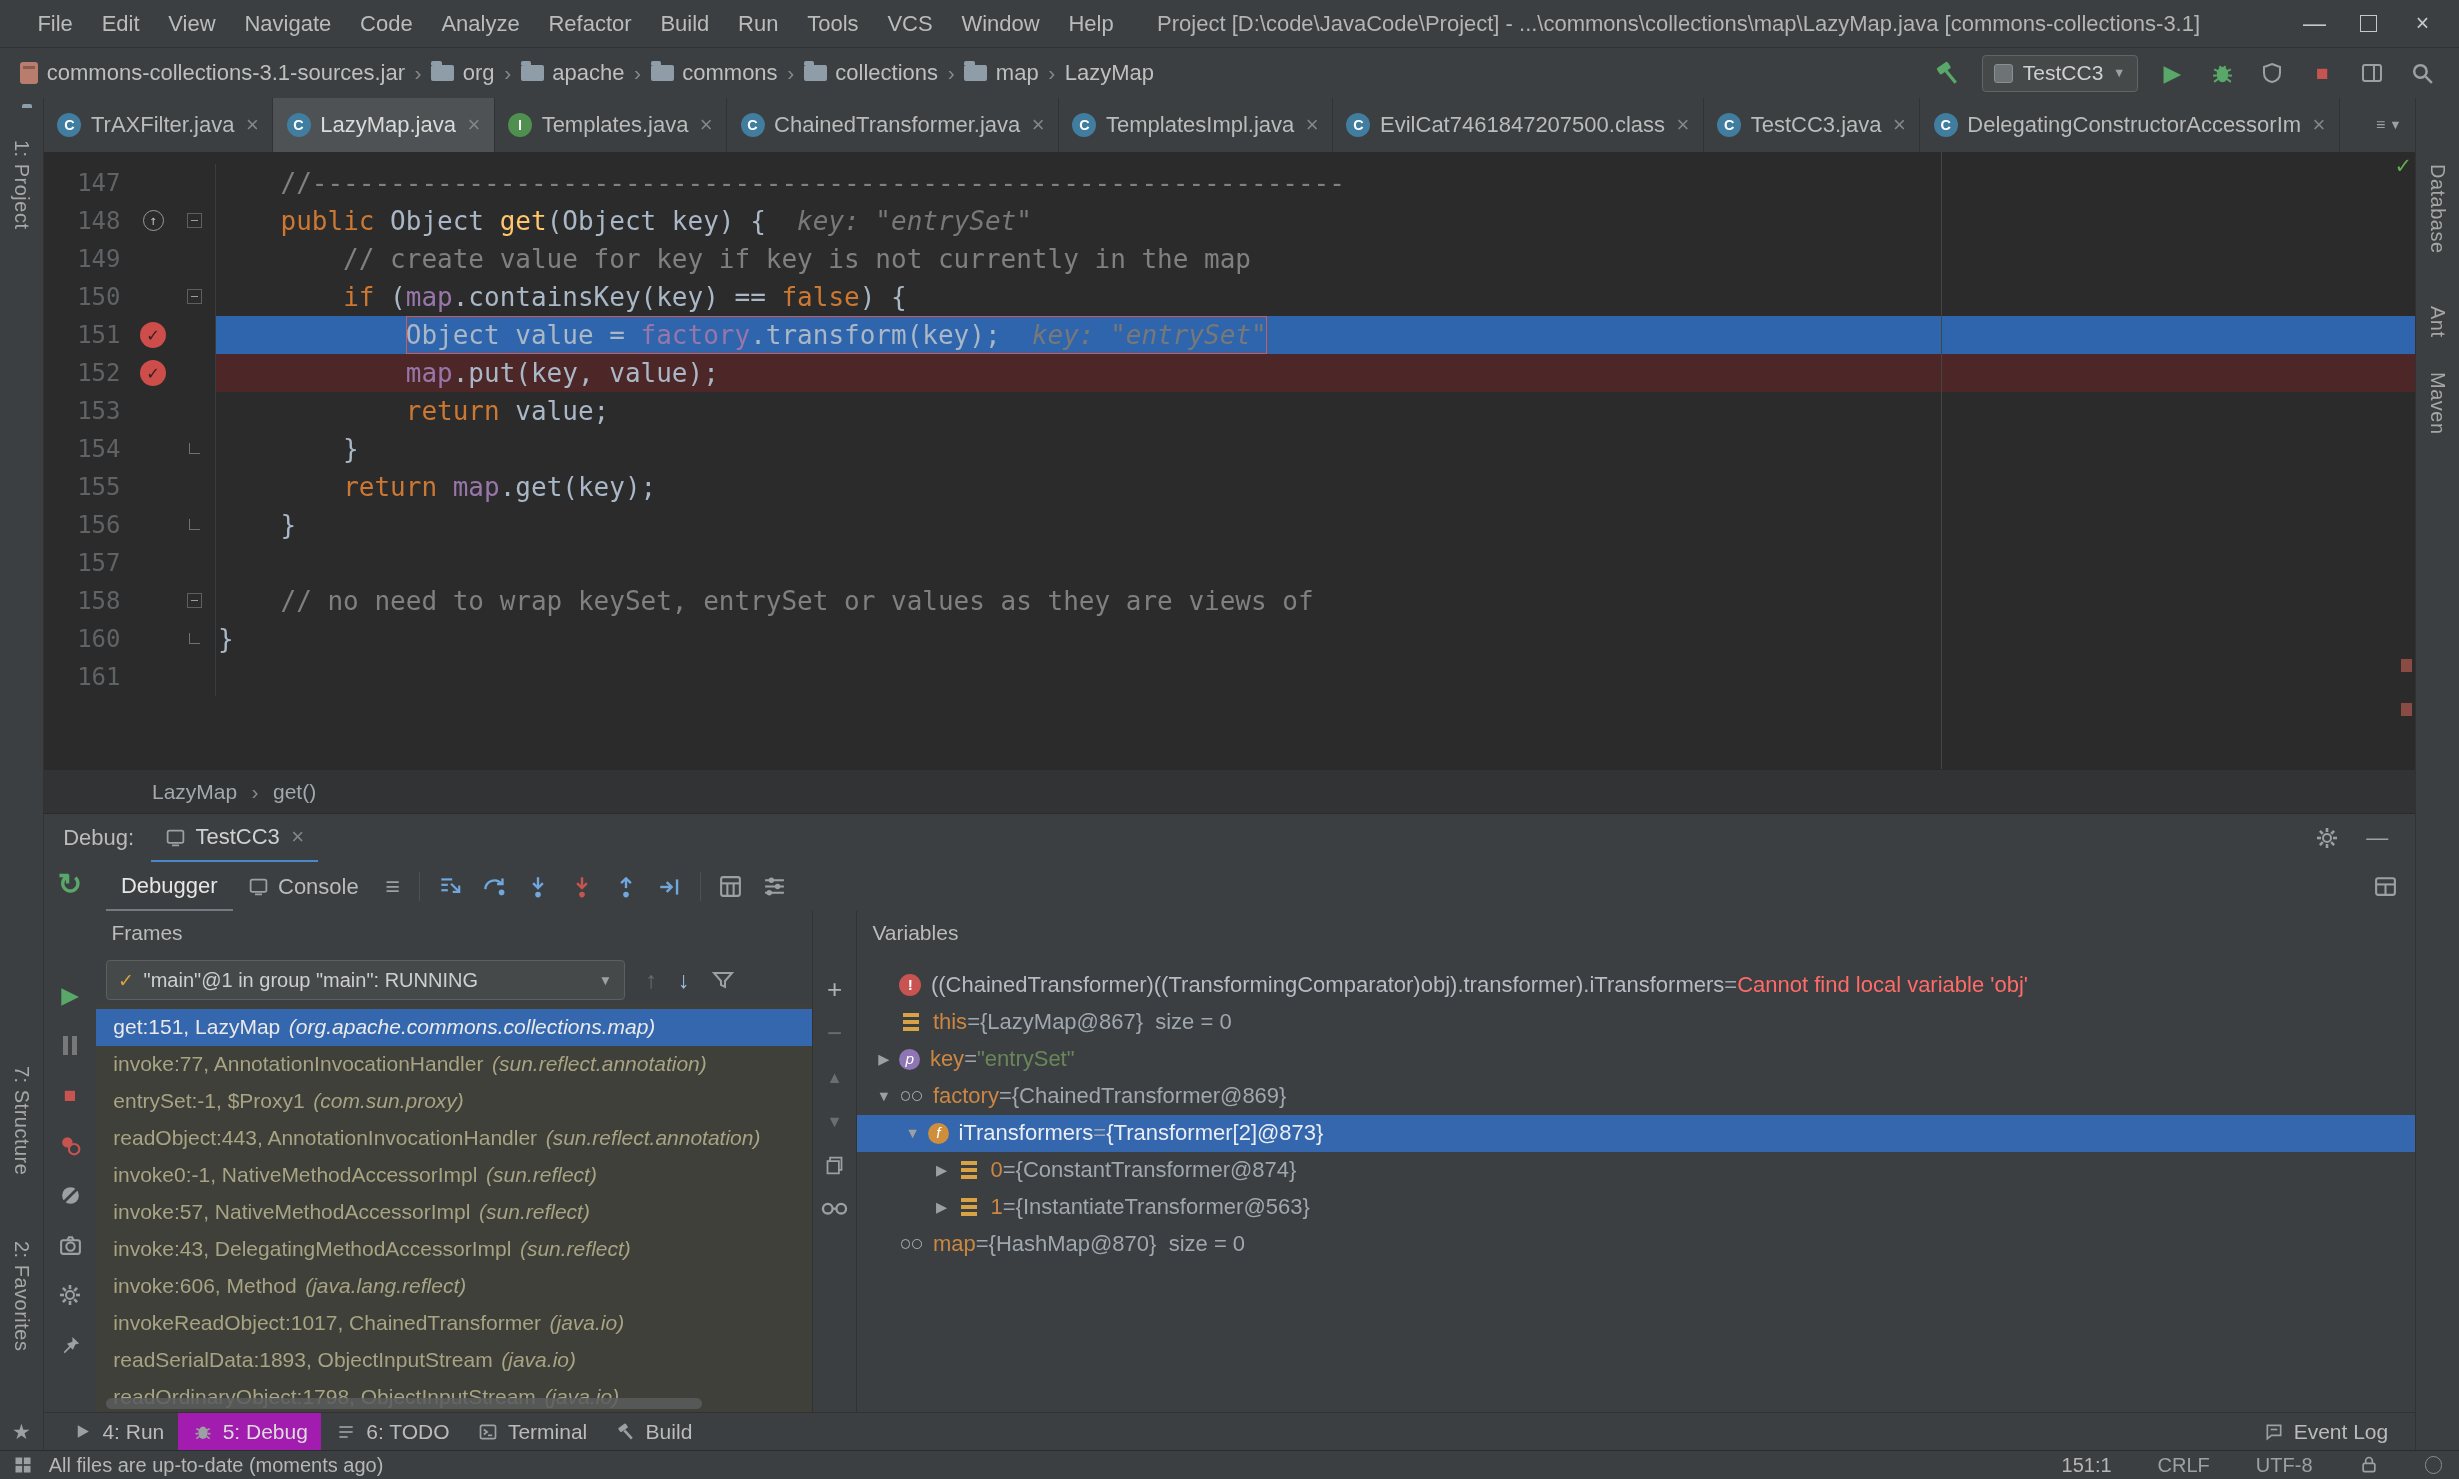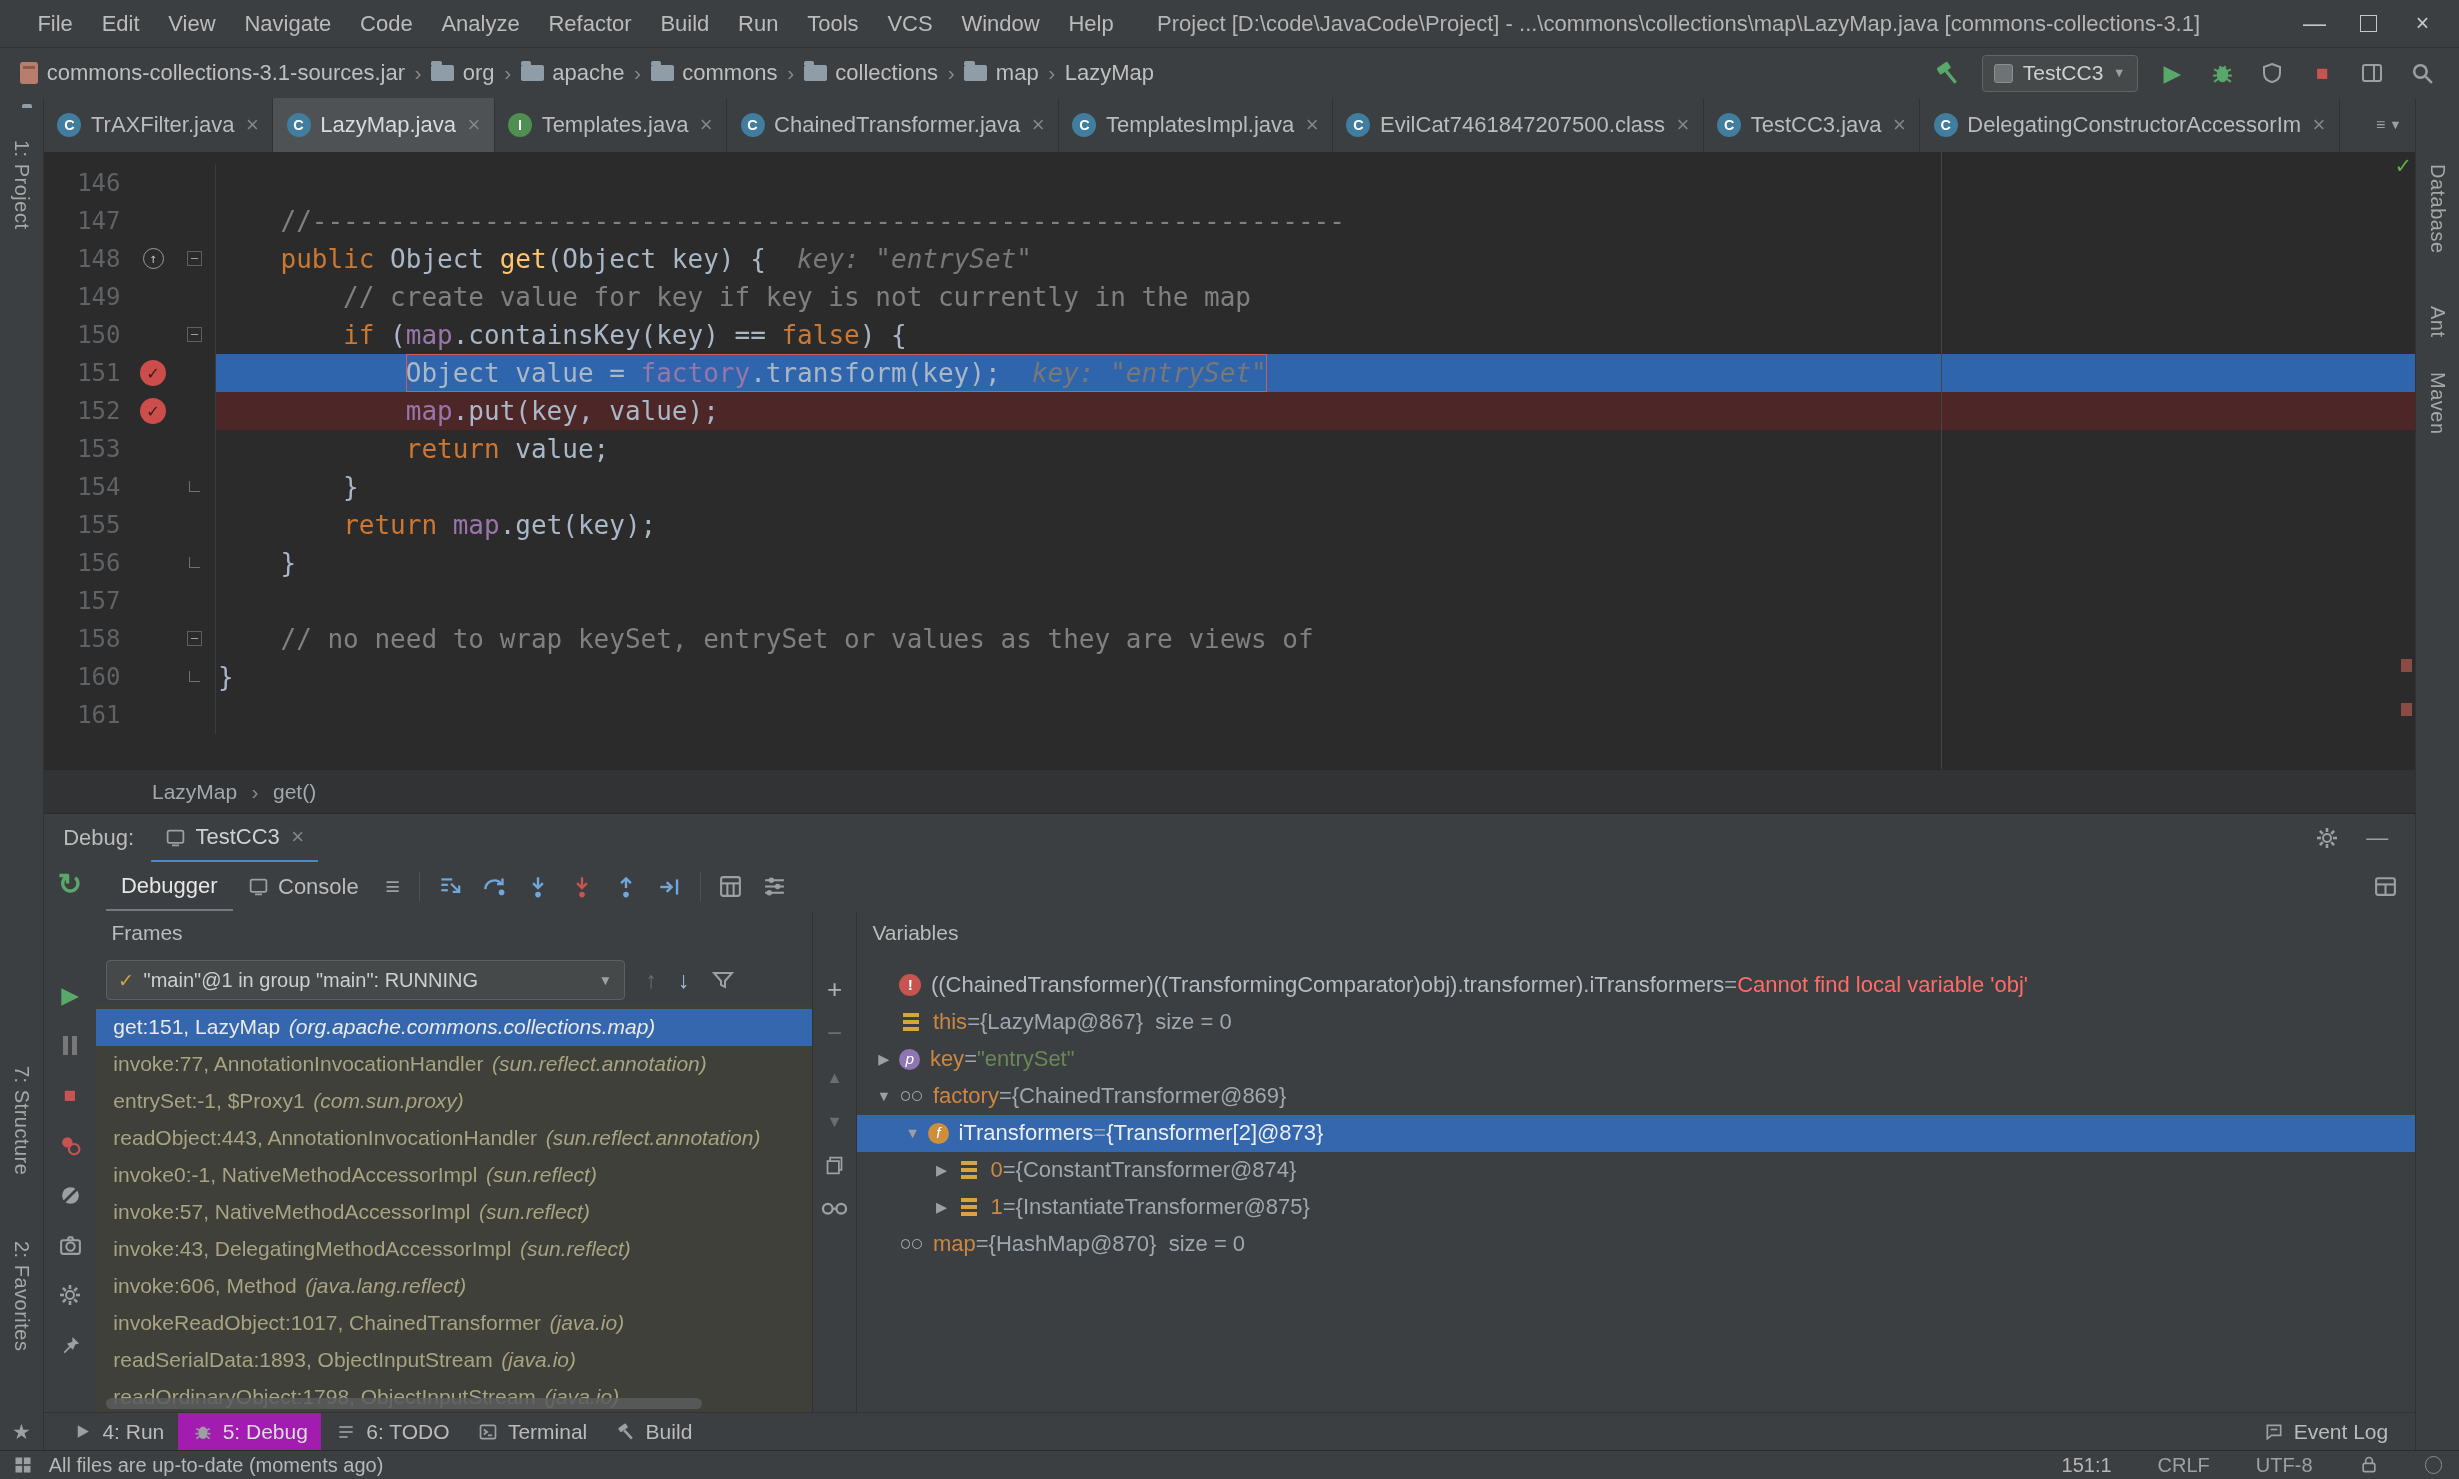--- a/index.html
+++ b/index.html
@@ -321,21 +321,20 @@
           </span>
         <span class="tab-extra">
           <span>≡</span>
             <span class="chev-sm">▼</span>
         </span>
       </div>
 
       <div class="editor">
         <div class="guide"></div>
         <div id="code-lines" class="code-lines">
-            <div class="line"><span class="ln">146</span><span class="g1"></span><span class="g2"></span><span class="code"></span></div>
             <div class="line"><span class="ln">147</span><span class="g1"></span><span class="g2"></span><span class="code"><span class="tok-cm">    //------------------------------------------------------------------</span></span></div>
             <div class="line"><span class="ln">148</span><span class="g1"><span class="ovr">↑</span></span><span class="g2"><span class="fold-open"></span></span><span class="code"><span class="tok-pl">    </span><span class="tok-kw">public</span><span class="tok-pl"> Object </span><span class="tok-mth">get</span><span class="tok-pl">(Object key) {  </span><span class="tok-hint">key: "entrySet"</span></span></div>
             <div class="line"><span class="ln">149</span><span class="g1"></span><span class="g2"></span><span class="code"><span class="tok-cm">        // create value for key if key is not currently in the map</span></span></div>
             <div class="line"><span class="ln">150</span><span class="g1"></span><span class="g2"><span class="fold-open"></span></span><span class="code"><span class="tok-pl">        </span><span class="tok-kw">if</span><span class="tok-pl"> (</span><span class="tok-fld">map</span><span class="tok-pl">.containsKey(key) == </span><span class="tok-kw">false</span><span class="tok-pl">) {</span></span></div>
             <div class="line exec"><span class="ln">151</span><span class="g1"><span class="bp">✓</span></span><span class="g2"></span><span class="code"><span class="tok-pl">            </span><span class="dbg-box"><span class="tok-pl">Object value = </span><span class="tok-fld">factory</span><span class="tok-pl">.transform(key);</span><span class="tok-hint">  key: "entrySet"</span></span></span></div>
             <div class="line bphl"><span class="ln">152</span><span class="g1"><span class="bp">✓</span></span><span class="g2"></span><span class="code"><span class="tok-pl">            </span><span class="tok-fld">map</span><span class="tok-pl">.put(key, value);</span></span></div>
             <div class="line"><span class="ln">153</span><span class="g1"></span><span class="g2"></span><span class="code"><span class="tok-pl">            </span><span class="tok-kw">return</span><span class="tok-pl"> value;</span></span></div>
             <div class="line"><span class="ln">154</span><span class="g1"></span><span class="g2"><span class="fold-close"></span></span><span class="code"><span class="tok-pl">        }</span></span></div>
             <div class="line"><span class="ln">155</span><span class="g1"></span><span class="g2"></span><span class="code"><span class="tok-pl">        </span><span class="tok-kw">return</span><span class="tok-pl"> </span><span class="tok-fld">map</span><span class="tok-pl">.get(key);</span></span></div>
             <div class="line"><span class="ln">156</span><span class="g1"></span><span class="g2"><span class="fold-close"></span></span><span class="code"><span class="tok-pl">    }</span></span></div>
@@ -675,21 +674,21 @@
                   </div>
                   <div class="var-row" style="padding-left: 71px;">
                     <span class="var-arrow">▶</span>
                     <span class="vicon i-value">
                       <i></i>
                       <i></i>
                       <i></i>
                     </span>
                     <span class="var-name">1</span>
                     <span class="var-sep"> = </span>
-                    <span class="var-val v-ref">{InstantiateTransformer@875}</span>
+                    <span class="var-val v-ref">{InstantiateTransformer@563}</span>
                   </div>
                   <div class="var-row" style="padding-left: 13.4px;">
                     <span class="var-arrow"></span>
                     <span class="vicon i-glass">
                       <i></i>
                       <i></i>
                     </span>
                     <span class="var-name">map</span>
                     <span class="var-sep"> = </span>
                     <span class="var-val v-ref">{HashMap@870}</span>

